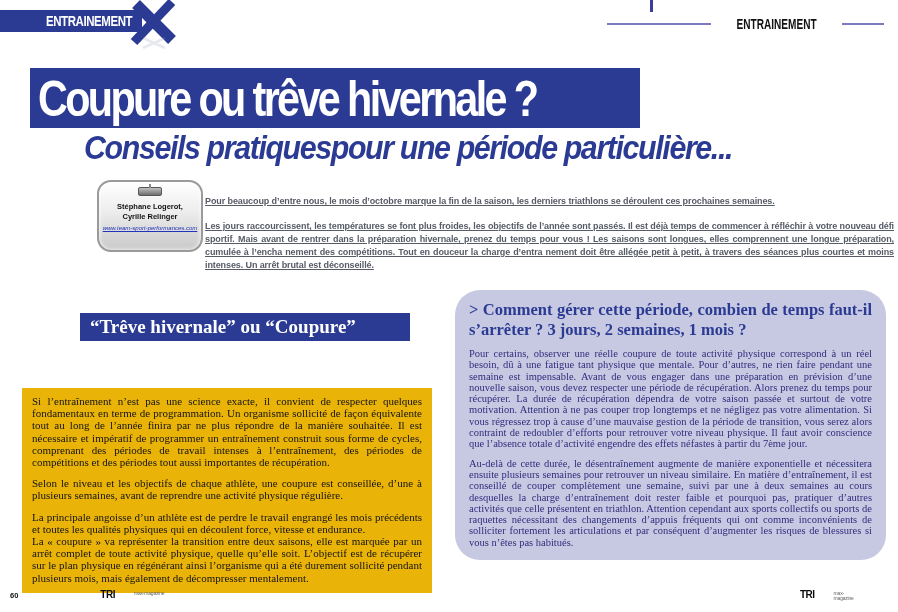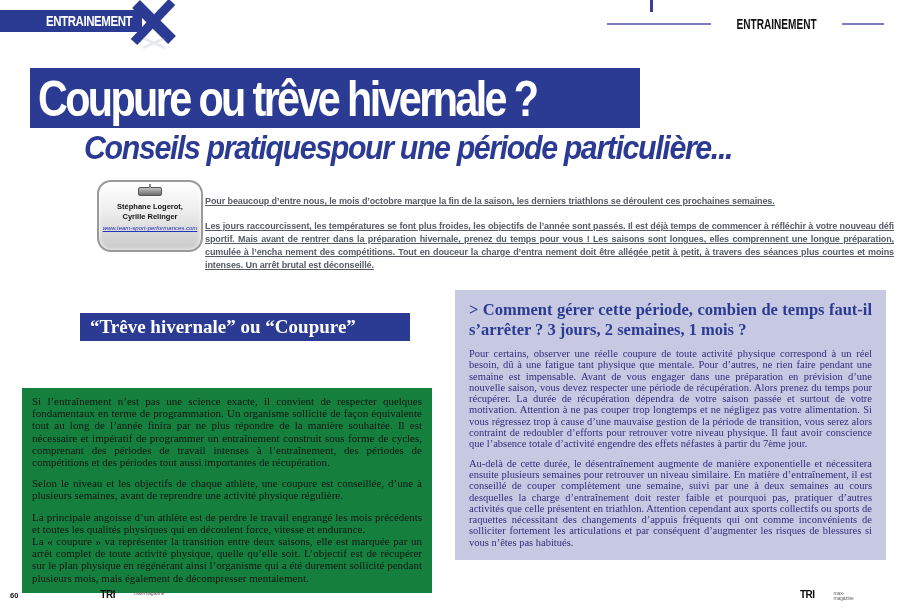--- a/index.html
+++ b/index.html
@@ -78,30 +78,30 @@
     background:#2b3b94; color:#fff; font-family:"Liberation Serif", serif;
     font-weight:700; font-size:19px; line-height:28px; padding-left:10px;
   }
   .left-heading-box {
     position:absolute; left:22px; top:352px; width:246px; height:32px;
     background:#ececec; font-family:"Liberation Serif", serif; font-weight:700;
     font-size:19px; line-height:32px; padding-left:9px; color:#0d0d0d;
   }
   .left-body {
     position:absolute; left:22px; top:388px; width:410px;
-    background:#15803d; padding:7px 10px 9px;
+    background:#eab308; padding:7px 10px 9px;
     font-family:"Liberation Serif", serif; font-size:11px; line-height:12.2px;
     color:#141414; text-align:justify;
   }
   .left-body .gap { margin-top:9px; }
 
   
   .right-panel {
     position:absolute; left:455px; top:290px; width:431px;
-    background:#c7c8e1; padding:10px 14px 12px;
+    background:#c7c8e1; padding:10px 14px 12px;border-radius:25px;
   }
   .right-heading {
     font-family:"Liberation Serif", serif; font-weight:700; font-size:16.5px;
     line-height:19.5px; color:#2b3b94; text-align:justify;
   }
   .right-body {
     margin-top:9px; font-family:"Liberation Serif", serif; font-size:10.5px;
     line-height:11.3px; color:#2e2e7d; text-align:justify;
   }
   .right-body + .right-body { margin-top:8px; }

